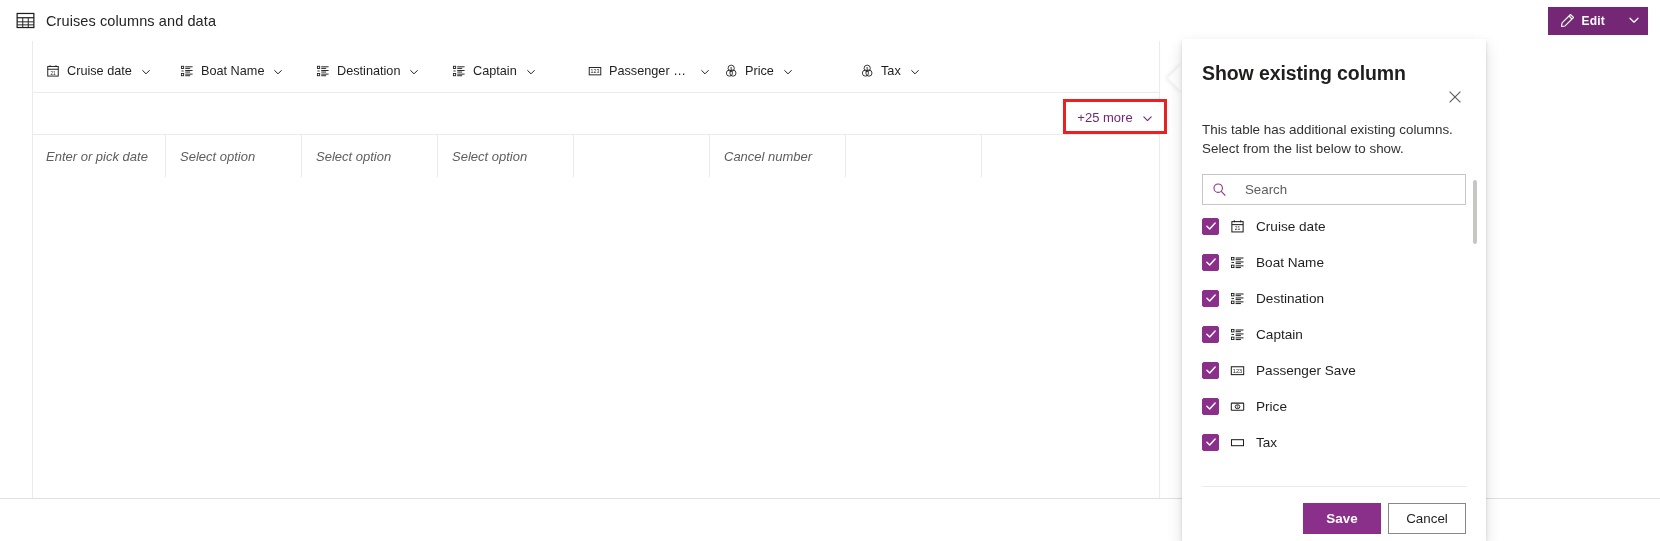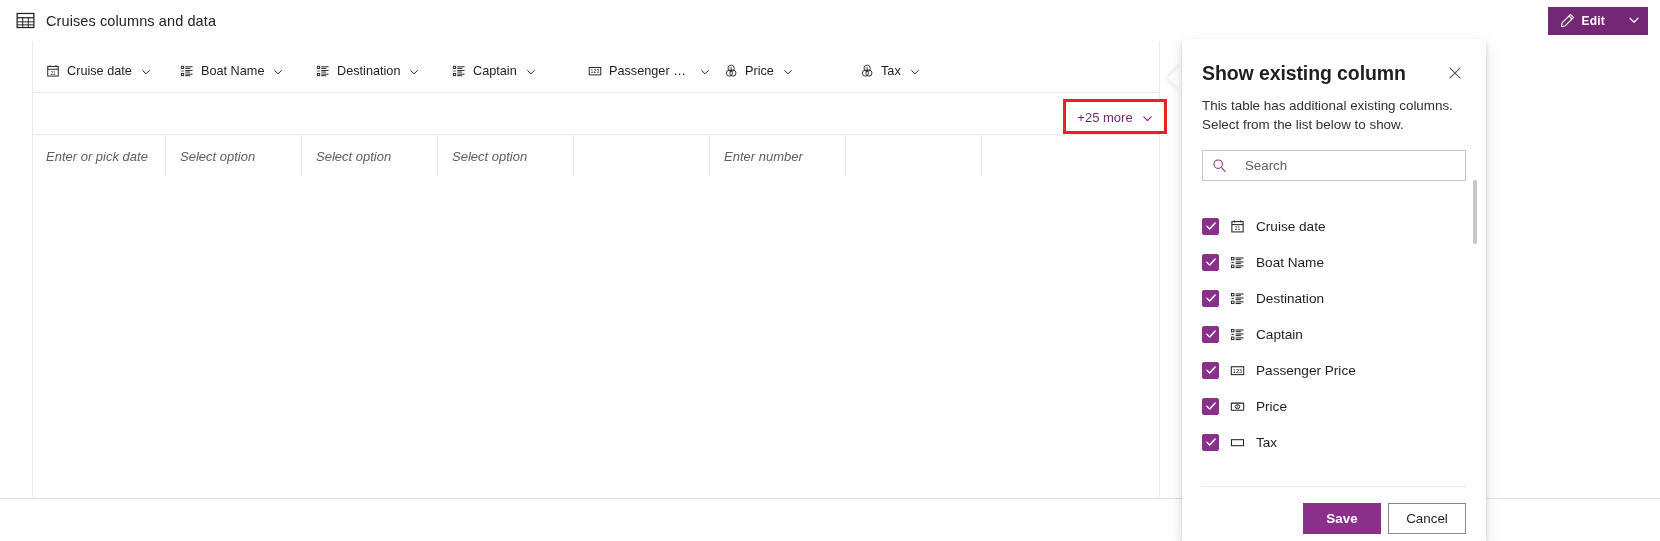--- a/index.html
+++ b/index.html
@@ -78,21 +78,21 @@
     box-shadow:0 1.6px 3.6px rgba(0,0,0,.13),0 6.4px 14.4px rgba(0,0,0,.13);
     box-sizing:border-box;
   }
   .panel-beak{
     position:absolute;left:1172px;top:68px;width:20px;height:20px;
     background:#ffffff;transform:rotate(45deg);
     box-shadow:-2px 2px 4px rgba(0,0,0,.07);
   }
   .panel-inner{position:relative;width:304px;height:502px;}
   .panel-head{padding:22px 18px 0 20px;}
-  .panel-title-row{display:flex;align-items:flex-start;}
+  .panel-title-row{display:flex;align-items:flex-start;flex-direction:column;}
   .panel-title{font-size:19.5px;font-weight:600;color:#201f1e;line-height:24px;letter-spacing:-.1px;}
   .panel-close{
     margin-left:auto;width:26px;height:26px;display:flex;align-items:center;justify-content:center;
     cursor:pointer;background:transparent;border:none;
   }
   .panel-sub{
     margin-top:9px;font-size:13.4px;line-height:19px;color:#323130;
     max-width:268px;
   }
   .search-box{
@@ -294,21 +294,21 @@
         <div class="datacell" style="width: 136px;">
           <span>Select option</span>
         </div>
         <div class="datacell" style="width: 136px;">
           <span>Select option</span>
         </div>
         <div class="datacell" style="width: 136px;">
           <span></span>
         </div>
         <div class="datacell" style="width: 136px;">
-          <span>Enter number</span>
+          <span>Cancel number</span>
         </div>
         <div class="datacell" style="width: 136px;">
           <span></span>
         </div>
       </div>
 
     <div class="morebtn">
       <span>+25 more</span>
       <span class="chev">
         <svg viewBox="0 0 12 12" width="11" height="11">
@@ -424,21 +424,21 @@
           <div class="list-item">
             <span class="cbox on">
               <svg viewBox="0 0 14 14" width="12" height="12">
                 <polyline points="2.2,7.4 5.5,10.6 11.8,3.6" fill="none" stroke="#ffffff" stroke-width="1.7" stroke-linecap="round" stroke-linejoin="round"></polyline>
               </svg>
             </span>
             <span class="li-icon"><svg viewBox="0 0 16 16" width="15" height="15">
                 <rect x="1.4" y="4" width="13.2" height="8.4" fill="none" stroke="#201f1e" stroke-width="1.1"></rect>
                 <text x="8" y="10.6" font-size="6" text-anchor="middle" fill="#201f1e" font-family="Liberation Sans, sans-serif">123</text>
               </svg></span>
-            <span>Passenger Price</span>
+            <span>Passenger Save</span>
           </div>
           <div class="list-item">
             <span class="cbox on">
               <svg viewBox="0 0 14 14" width="12" height="12">
                 <polyline points="2.2,7.4 5.5,10.6 11.8,3.6" fill="none" stroke="#ffffff" stroke-width="1.7" stroke-linecap="round" stroke-linejoin="round"></polyline>
               </svg>
             </span>
             <span class="li-icon"><svg viewBox="0 0 16 16" width="15" height="15">
                 <rect x="1.4" y="4.4" width="13.2" height="7.6" rx="0.6" fill="none" stroke="#201f1e" stroke-width="1.1"></rect>
                 <ellipse cx="8" cy="8.2" rx="2.5" ry="2.1" fill="none" stroke="#201f1e" stroke-width="1"></ellipse>

